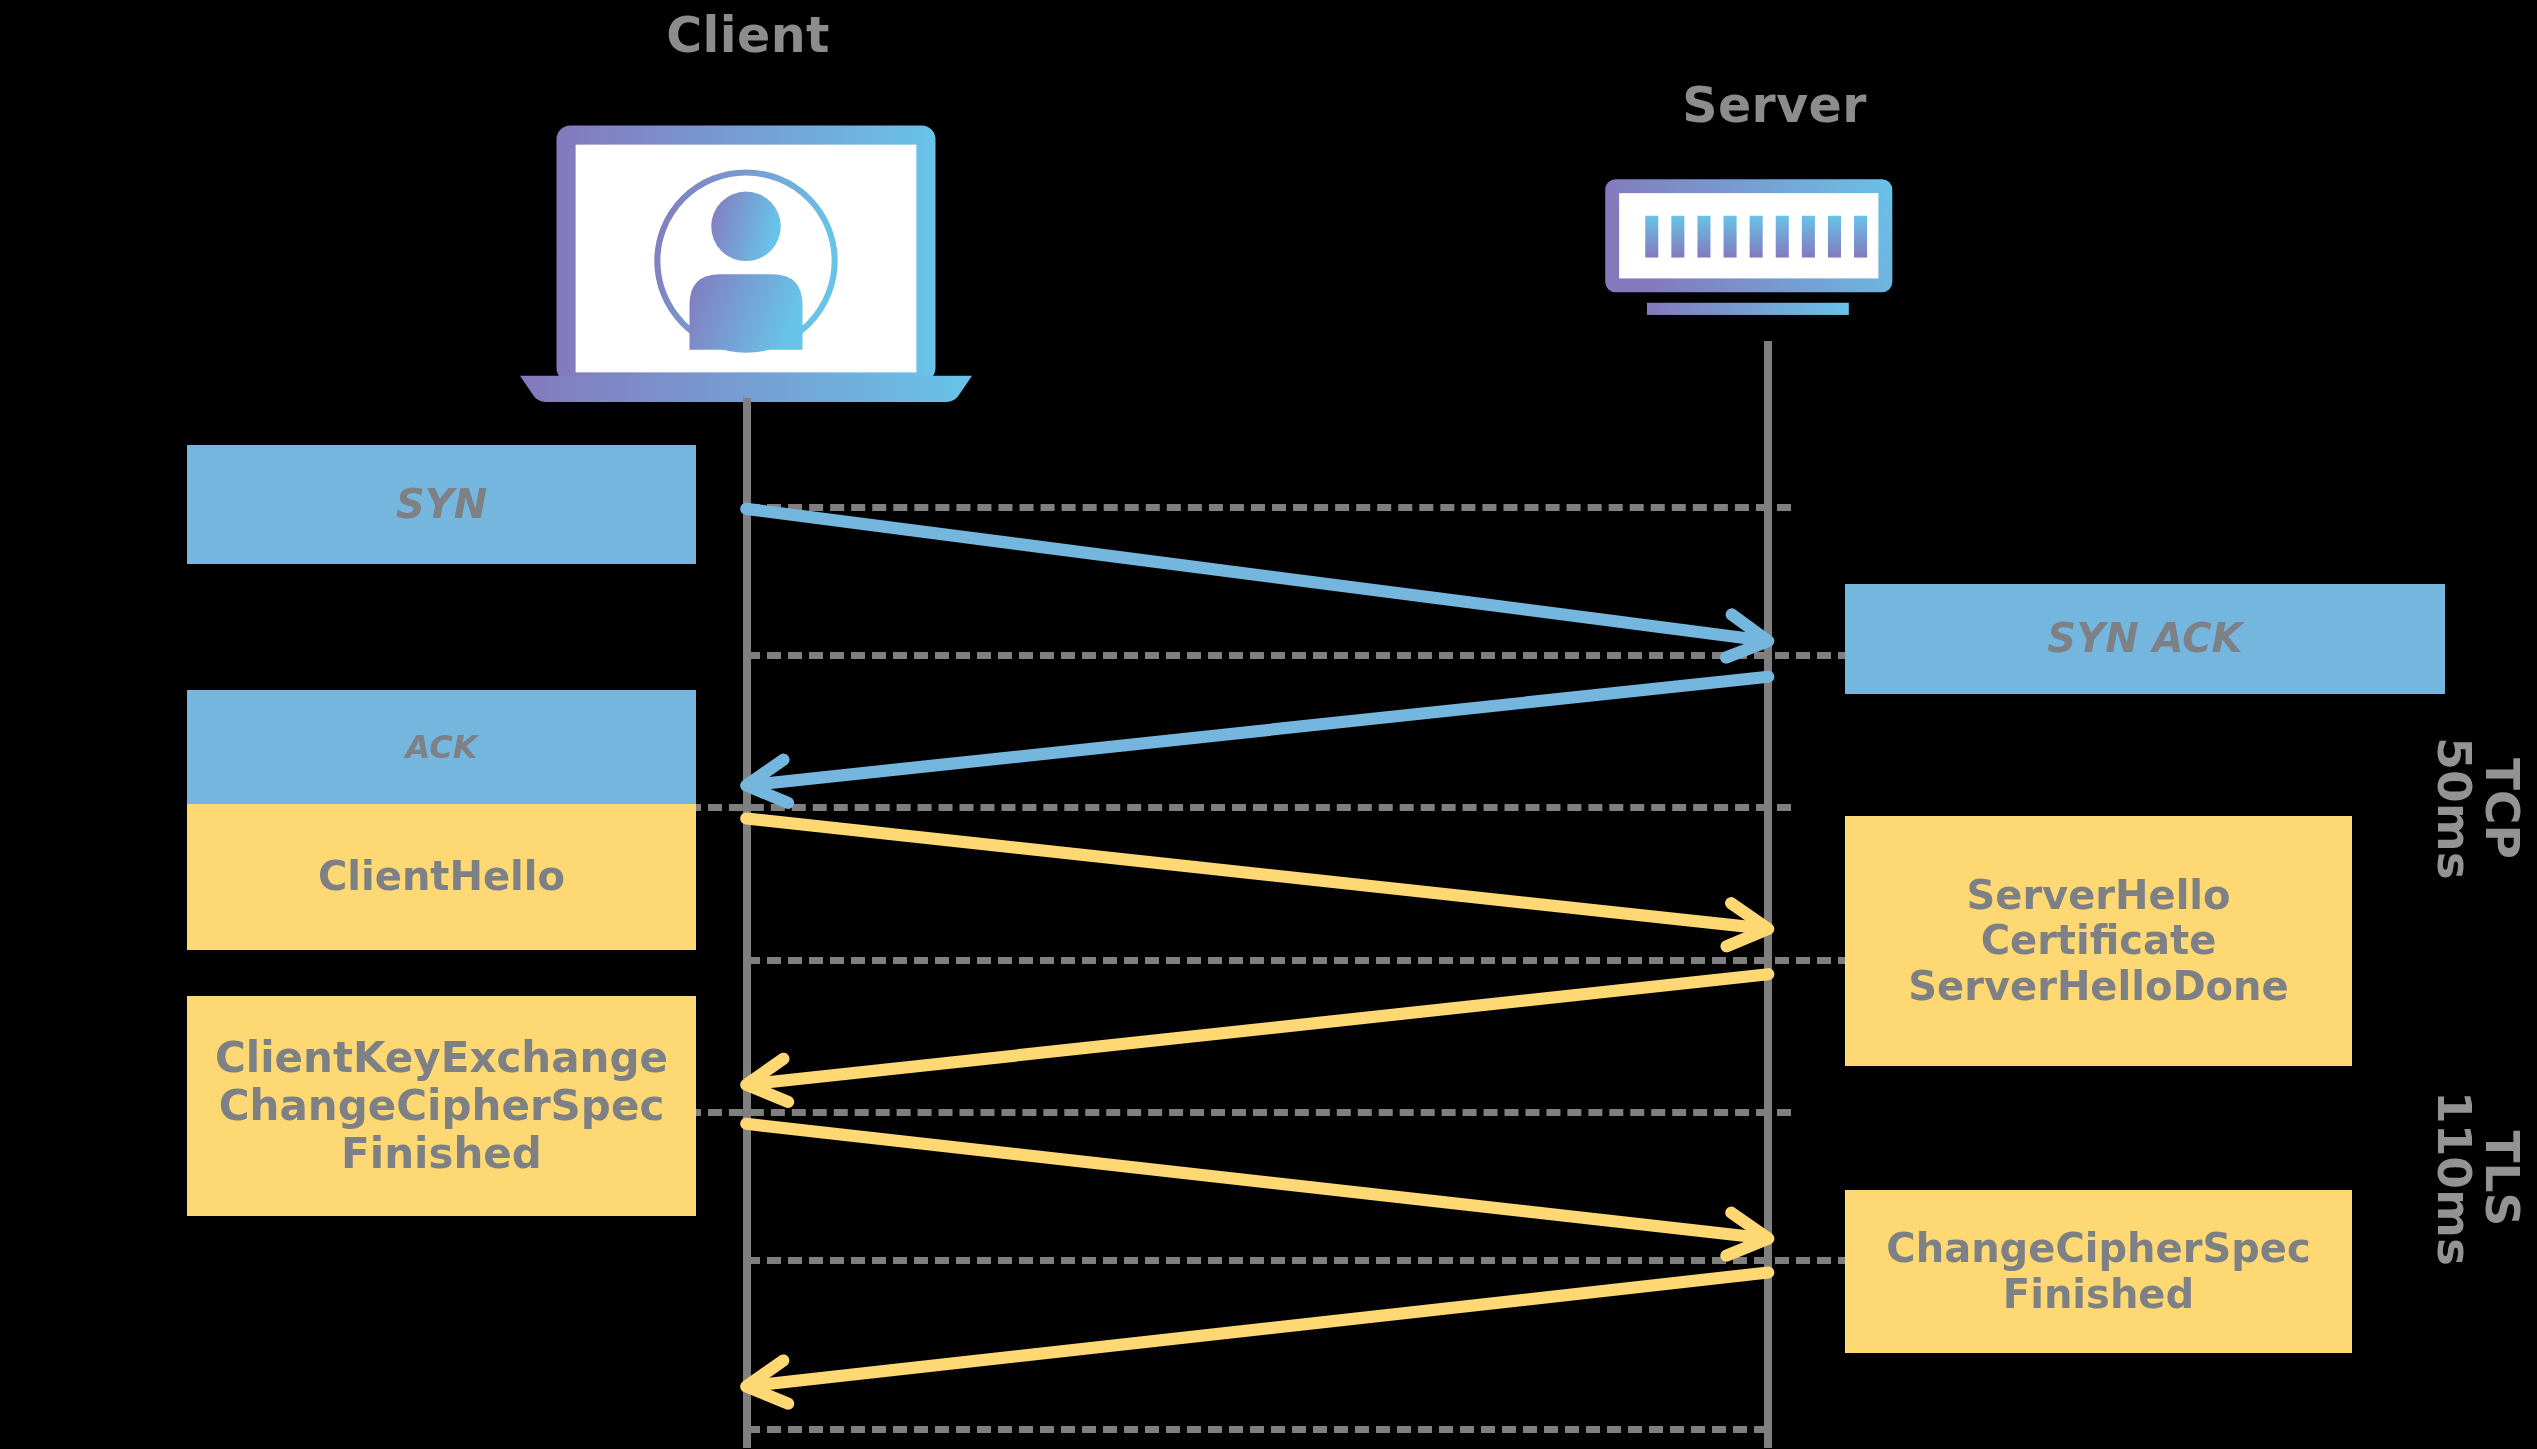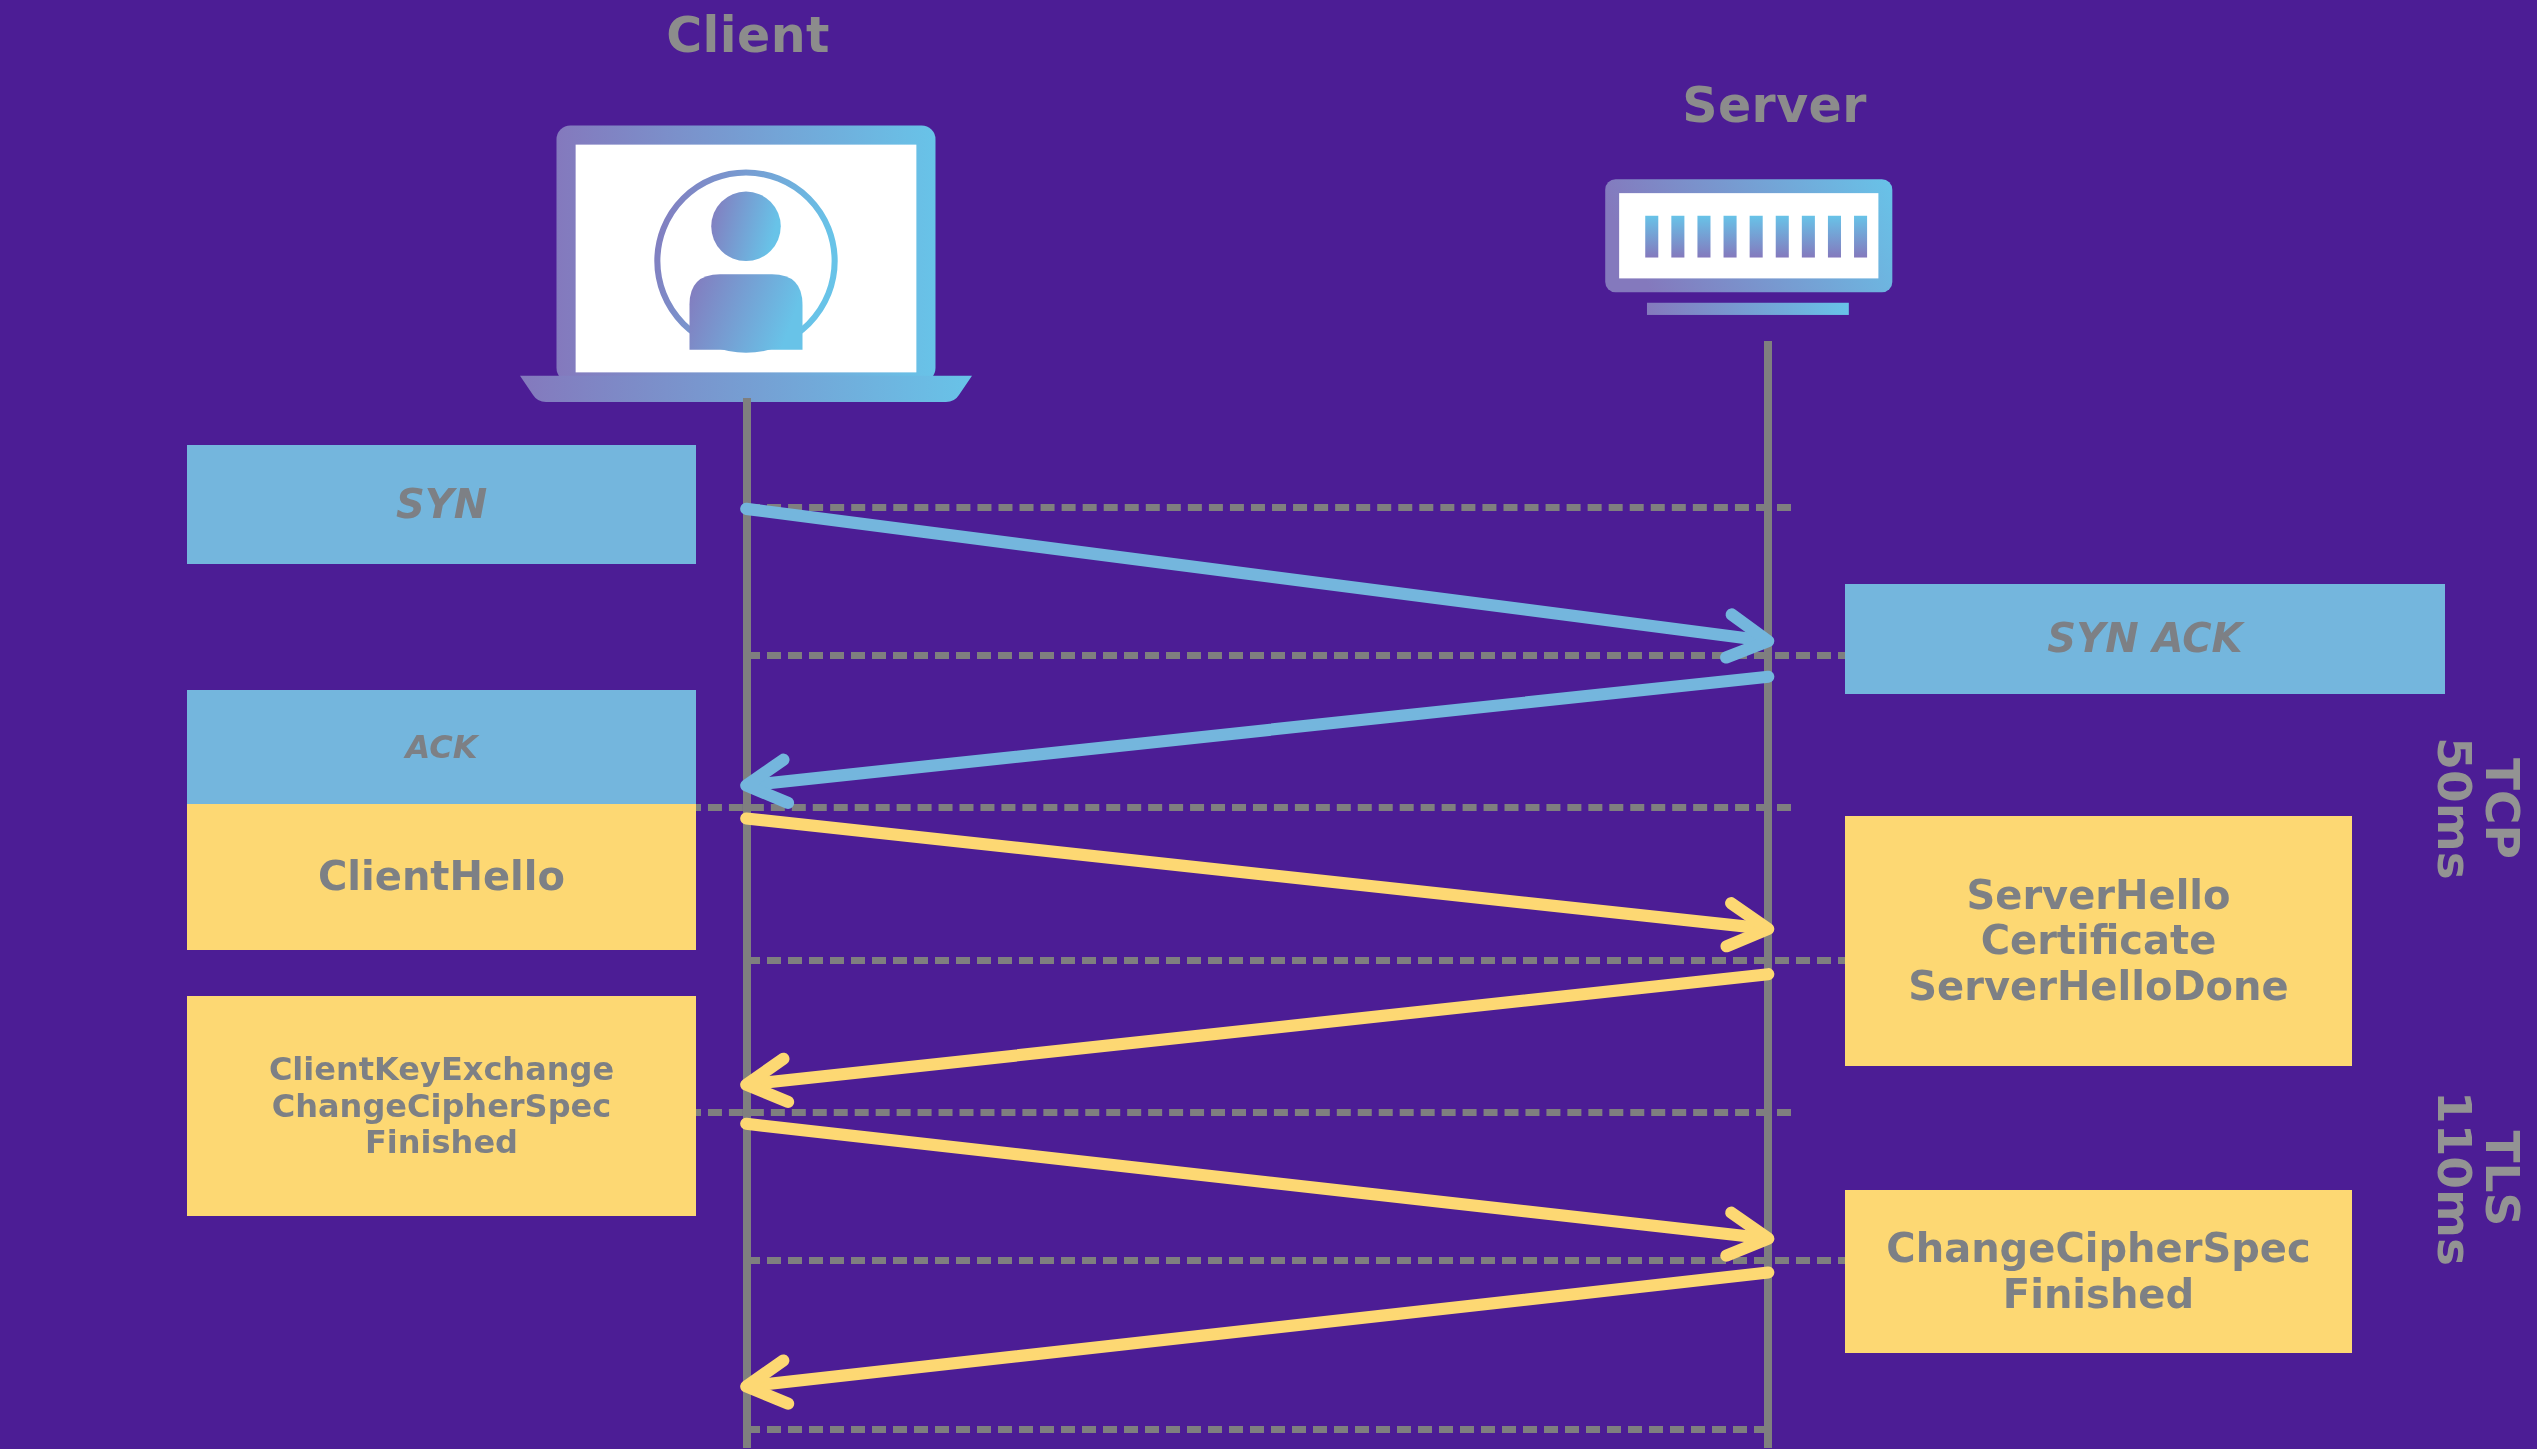--- a/index.html
+++ b/index.html
@@ -13,21 +13,21 @@
     position: relative;
     overflow: hidden;
     font-family: "DejaVu Sans", "Liberation Sans", sans-serif;
   }
 
   #stage {
     position: absolute;
     left: 0; top: 0;
     width: 2538px;
     height: 1450px;
-    background: #4c1d95;
+    background: #000000;
   }
 
   
   .actor-title {
     position: absolute;
     color: #8c8c8c;
     font-weight: bold;
     font-size: 49px;
     letter-spacing: 0.4px;
     white-space: nowrap;
@@ -204,21 +204,21 @@
         <span class="lbl">ACK</span>
       </div>
       <div class="msgbox yellow" style="left: 187px; top: 804px; width: 509px; height: 146px; font-size: 40px;">
         <span class="lbl">ClientHello</span>
       </div>
       <div class="msgbox yellow" style="left: 1845px; top: 816px; width: 507px; height: 250px; font-size: 40px;">
         <span class="lbl">ServerHello
 Certificate
 ServerHelloDone</span>
       </div>
-      <div class="msgbox yellow" style="left: 187px; top: 996px; width: 509px; height: 220px; font-size: 32px;">
+      <div class="msgbox yellow" style="left: 187px; top: 996px; width: 509px; height: 220px; font-size: 42px;">
         <span class="lbl">ClientKeyExchange
 ChangeCipherSpec
 Finished</span>
       </div>
       <div class="msgbox yellow" style="left: 1845px; top: 1190px; width: 507px; height: 163px; font-size: 40px;">
         <span class="lbl">ChangeCipherSpec
 Finished</span>
       </div>
     </div>
 

